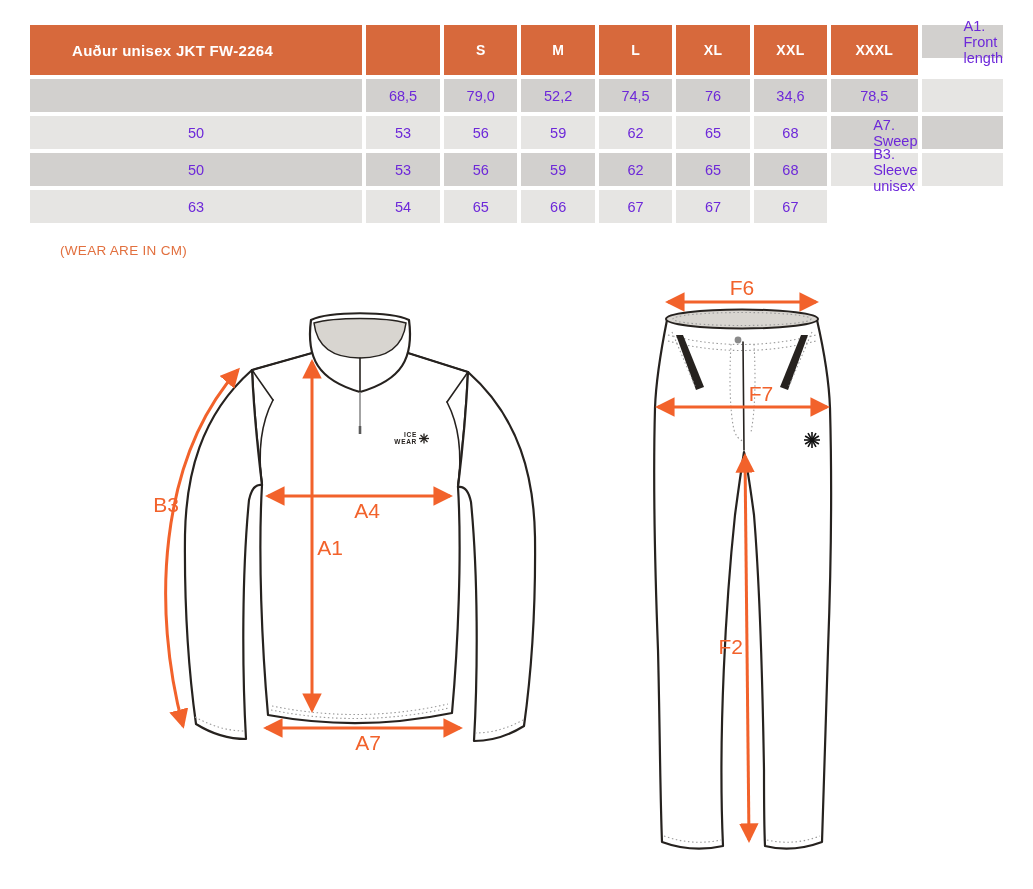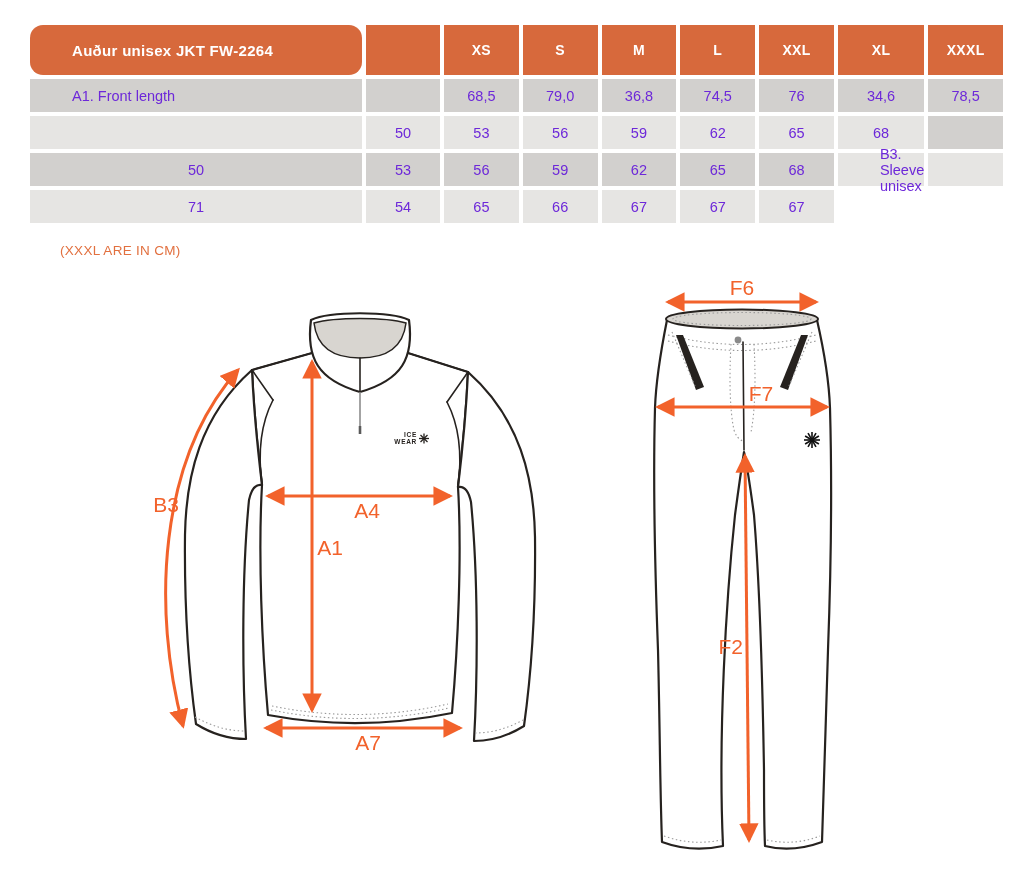--- a/index.html
+++ b/index.html
@@ -6,21 +6,21 @@
   body{
     width:1033px;height:889px;background:#ffffff;position:relative;overflow:hidden;
     font-family:"Liberation Sans", sans-serif;
   }
   .size-table{
     position:absolute;left:30px;top:25px;width:973px;
     display:grid;grid-template-columns:332px 74px repeat(7,1fr);gap:4px;
   }
   .cell{display:flex;align-items:center;justify-content:center;font-size:14.5px;color:#6d28d9;}
   .hd{background:#D7693C;color:#ffffff;font-weight:bold;height:50px;font-size:14px;letter-spacing:.3px;}
-  .hd.title{justify-content:flex-start;padding-left:42px;font-size:15px;border-radius:13px;}
+  .hd.title{justify-content:flex-start;padding-left:42px;font-size:15px;}
   .rowcell{height:33px;}
   .dark{background:#D2D0CE;}
   .light{background:#E6E5E3;}
   .labelcell{justify-content:flex-start;padding-left:42px;}
   .note{
     position:absolute;left:60px;top:243px;font-size:13.5px;color:#E2703F;letter-spacing:.3px;
   }
   svg.jacket{position:absolute;left:140px;top:280px;}
   svg.pants{position:absolute;left:630px;top:280px;}
   .outline{fill:#ffffff;stroke:#26221f;stroke-width:2.2;stroke-linejoin:round;}
@@ -32,68 +32,68 @@
 </style>
 </head>
 <body>
 
 <div>
 
   <div class="size-table">
 
     <div class="cell hd title">Auður unisex JKT FW-2264</div>
     <div class="cell hd"></div>
-    <div class="cell hd">XS</div>
     <div class="cell hd">S</div>
     <div class="cell hd">M</div>
     <div class="cell hd">L</div>
+    <div class="cell hd">XL</div>
     <div class="cell hd">XXL</div>
-    <div class="cell hd">XL</div>
     <div class="cell hd">XXXL</div>
 
     <div class="cell rowcell dark labelcell">A1. Front length</div>
     <div class="cell rowcell dark"></div>
     <div class="cell rowcell dark">68,5</div>
     <div class="cell rowcell dark">79,0</div>
-    <div class="cell rowcell dark">36,8</div>
+    <div class="cell rowcell dark">52,2</div>
     <div class="cell rowcell dark">74,5</div>
     <div class="cell rowcell dark">76</div>
     <div class="cell rowcell dark">34,6</div>
     <div class="cell rowcell dark">78,5</div>
 
     <div class="cell rowcell light"></div>
     <div class="cell rowcell light">50</div>
     <div class="cell rowcell light">53</div>
     <div class="cell rowcell light">56</div>
     <div class="cell rowcell light">59</div>
     <div class="cell rowcell light">62</div>
     <div class="cell rowcell light">65</div>
     <div class="cell rowcell light">68</div>
 
+    <div class="cell rowcell dark labelcell">A7. Sweep</div>
     <div class="cell rowcell dark"></div>
     <div class="cell rowcell dark">50</div>
     <div class="cell rowcell dark">53</div>
     <div class="cell rowcell dark">56</div>
     <div class="cell rowcell dark">59</div>
     <div class="cell rowcell dark">62</div>
     <div class="cell rowcell dark">65</div>
     <div class="cell rowcell dark">68</div>
 
     <div class="cell rowcell light labelcell">B3. Sleeve unisex</div>
     <div class="cell rowcell light"></div>
-    <div class="cell rowcell light">71</div>
+    <div class="cell rowcell light">63</div>
     <div class="cell rowcell light">54</div>
     <div class="cell rowcell light">65</div>
     <div class="cell rowcell light">66</div>
     <div class="cell rowcell light">67</div>
     <div class="cell rowcell light">67</div>
     <div class="cell rowcell light">67</div>
   </div>
 
-  <div class="note">(XXXL ARE IN CM)</div>
+  <div class="note">(WEAR ARE IN CM)</div>
 
   <svg class="jacket" width="440" height="590" viewBox="0 0 440 590">
     <defs>
       <marker id="ahj" viewBox="0 0 10 10" refX="8.5" refY="5" markerWidth="6.5" markerHeight="6.5" orient="auto-start-reverse">
         <path d="M0,0 L10,5 L0,10 Z" fill="#F2622B"></path>
       </marker>
     </defs>
 
     <g>
 

